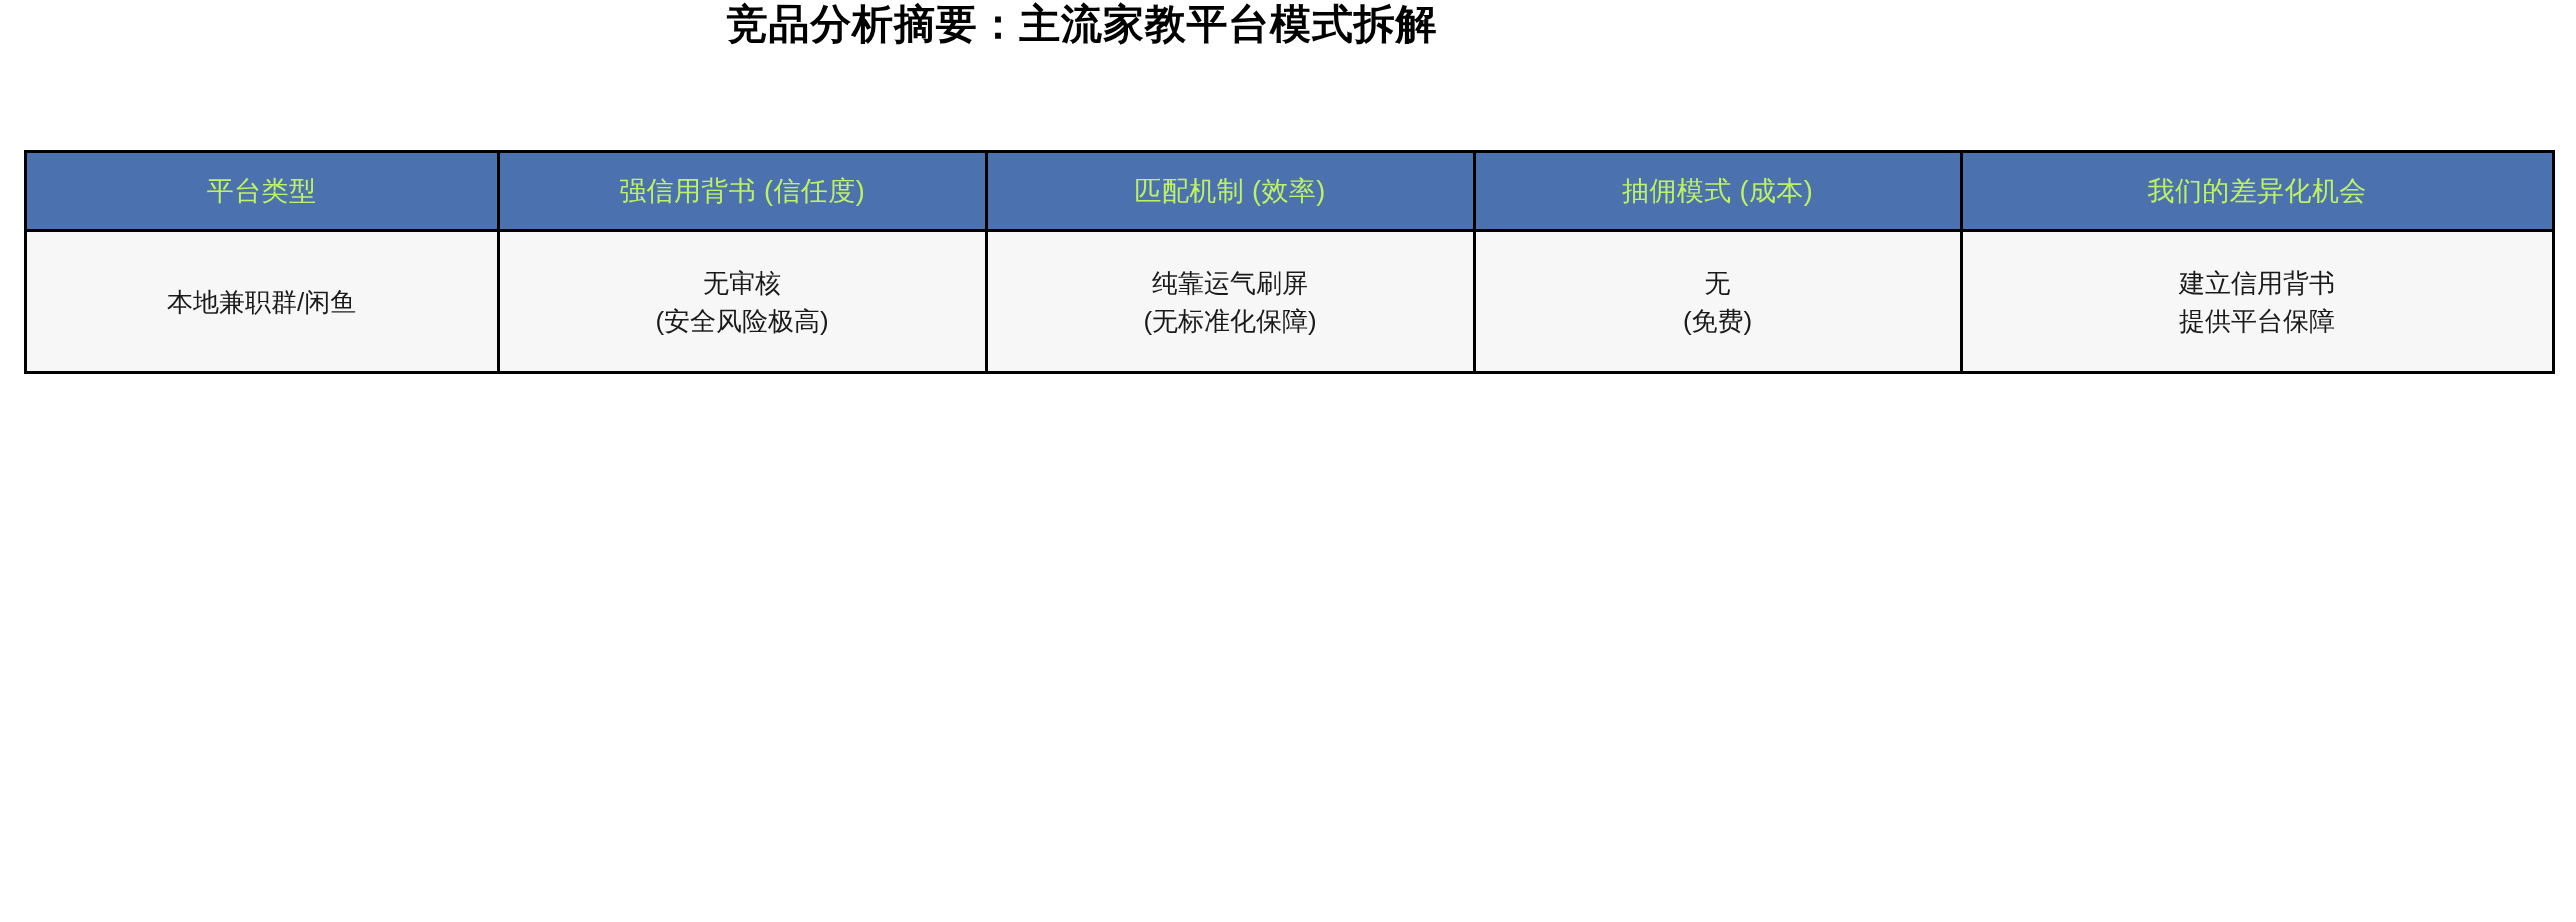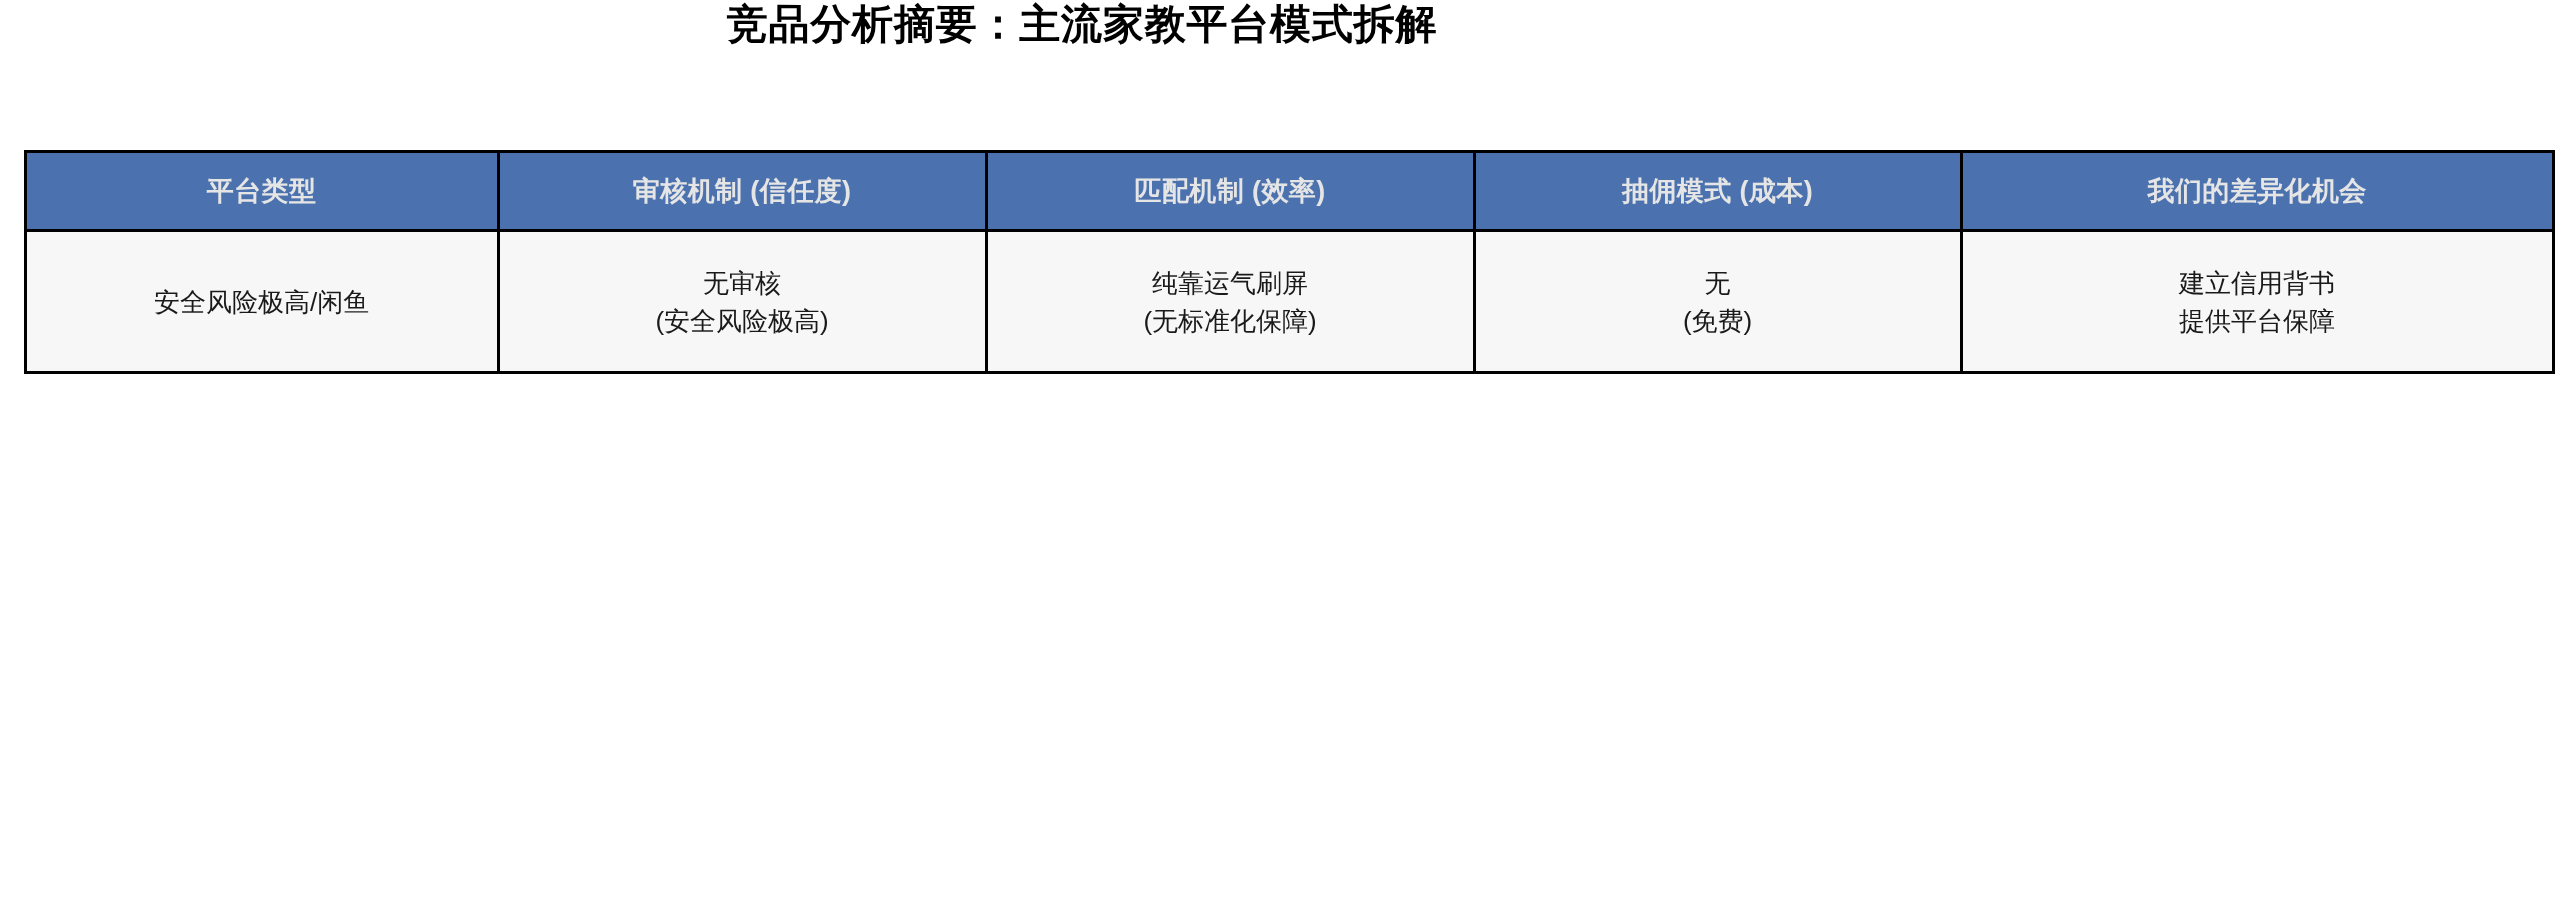--- a/index.html
+++ b/index.html
@@ -63,23 +63,23 @@
     border: 3.9px solid #000000;
     text-align: center;
     vertical-align: middle;
     padding: 0 7.9px;
     box-sizing: border-box;
   }
 
   
   tr.head th {
     background: #4B72AE;
-    color: #e5e5e5;
+    color: #bef264;
     font-size: 27px;
-    font-weight: bold;
+    font-weight: normal;
     height: 79px;
     letter-spacing: 0.4px;
     white-space: nowrap;
   }
 
   
   tr.body td {
     background: #F7F7F7;
     color: #1a1a1a;
     font-size: 26px;
@@ -112,30 +112,30 @@
       <colgroup>
         <col class="c0">
           <col class="c1">
           <col class="c2">
           <col class="c3">
           <col class="c4">
       </colgroup>
       <thead>
         <tr class="head">
           <th>平台类型</th>
-          <th>审核机制 (信任度)</th>
+          <th>强信用背书 (信任度)</th>
           <th>匹配机制 (效率)</th>
           <th>抽佣模式 (成本)</th>
           <th>我们的差异化机会</th>
         </tr>
       </thead>
       <tbody id="table-body">
           <tr class="body">
             <td>
-              <span class="cell-line">安全风险极高/闲鱼</span>
+              <span class="cell-line">本地兼职群/闲鱼</span>
             </td>
             <td>
               <span class="cell-line">无审核</span>
               <span class="cell-line">(安全风险极高)</span>
             </td>
             <td>
               <span class="cell-line">纯靠运气刷屏</span>
               <span class="cell-line">(无标准化保障)</span>
             </td>
             <td>

